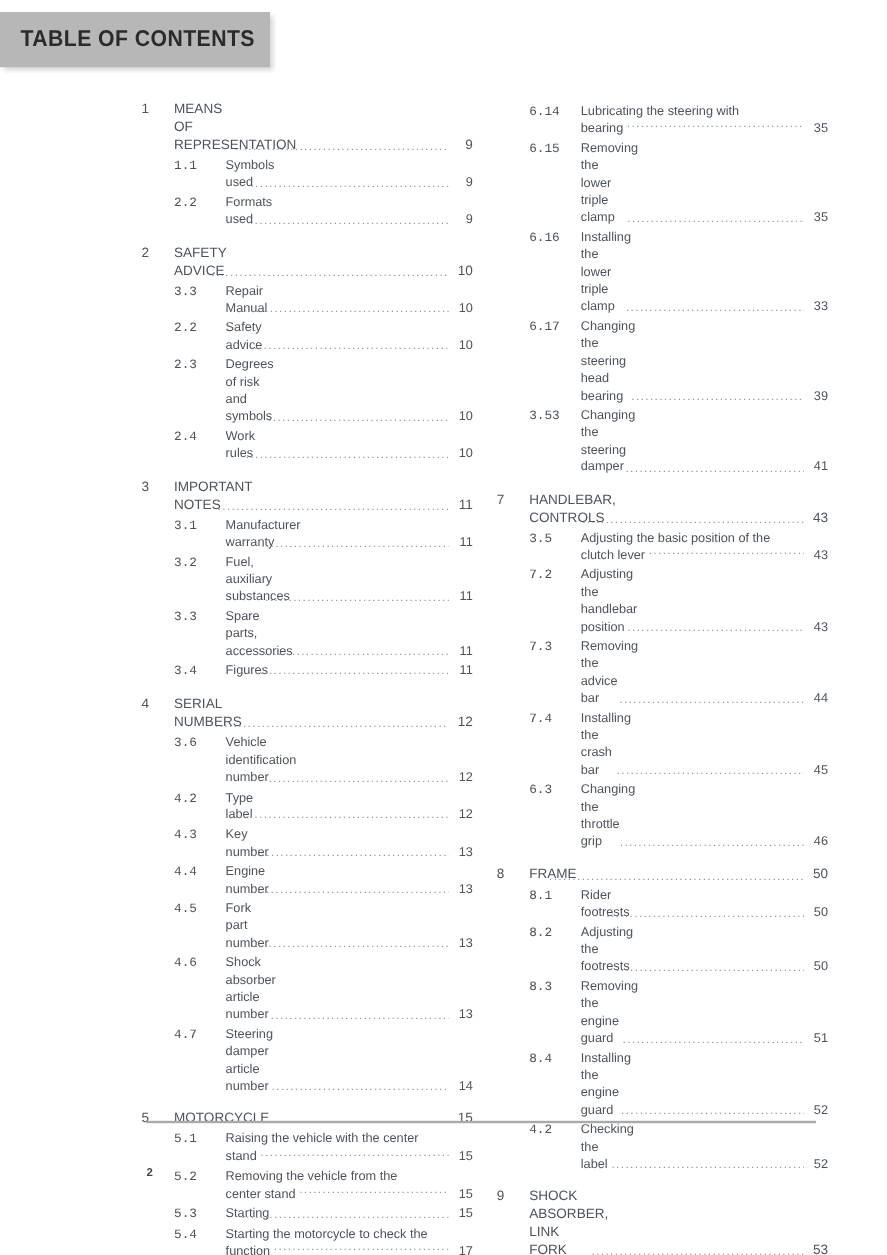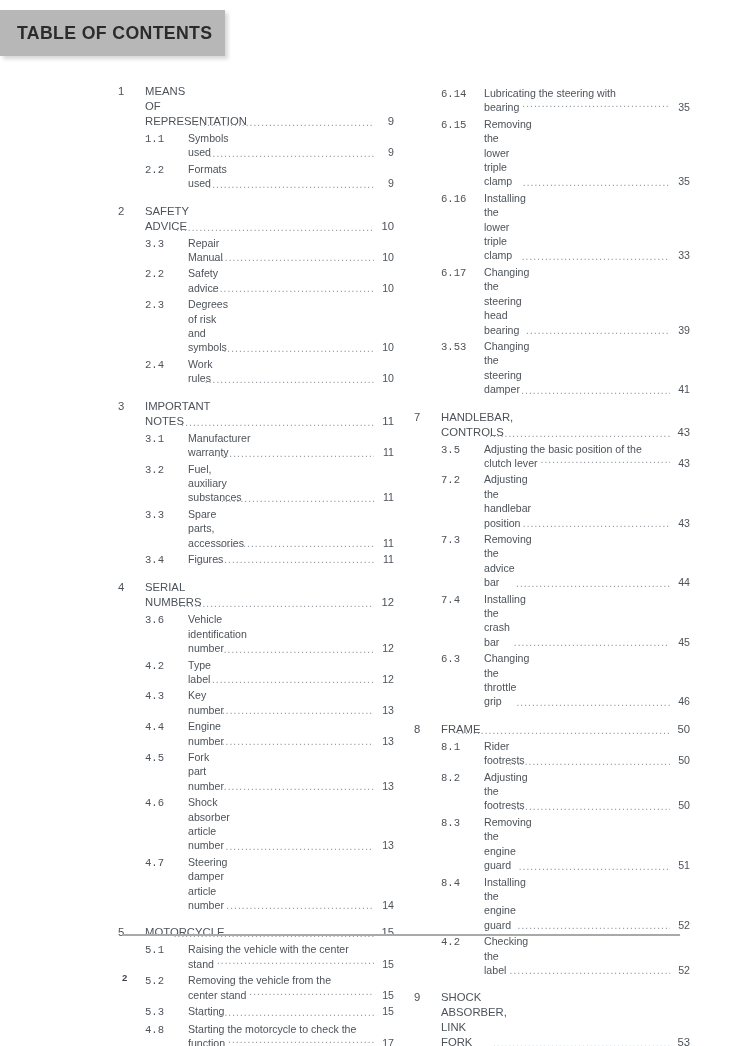--- a/index.html
+++ b/index.html
@@ -353,21 +353,21 @@
         </div>
         <div class="sub">
           <span class="num">5.3</span>
           <span class="body">
             <span class="title">Starting</span>
             <span class="leader">................................................................................................................................................................</span>
             <span class="pg">15</span>
           </span>
         </div>
         <div class="sub wrap">
-          <span class="num">4.8</span>
+          <span class="num">5.4</span>
           <span class="body">
             <span class="title">
               <div>Starting the motorcycle to check the</div>
               <div class="lastline">
                 <span class="lasttext">function</span>
                 <span class="leader">................................................................................................................................................................</span>
                 <span class="pg">17</span>
               </div>
             </span>
           </span>

